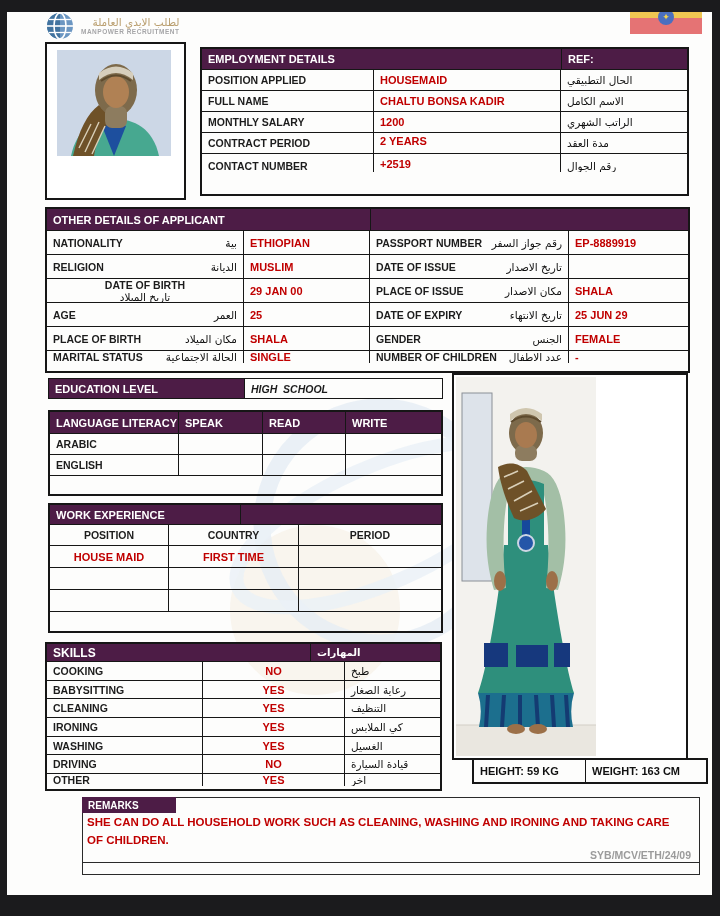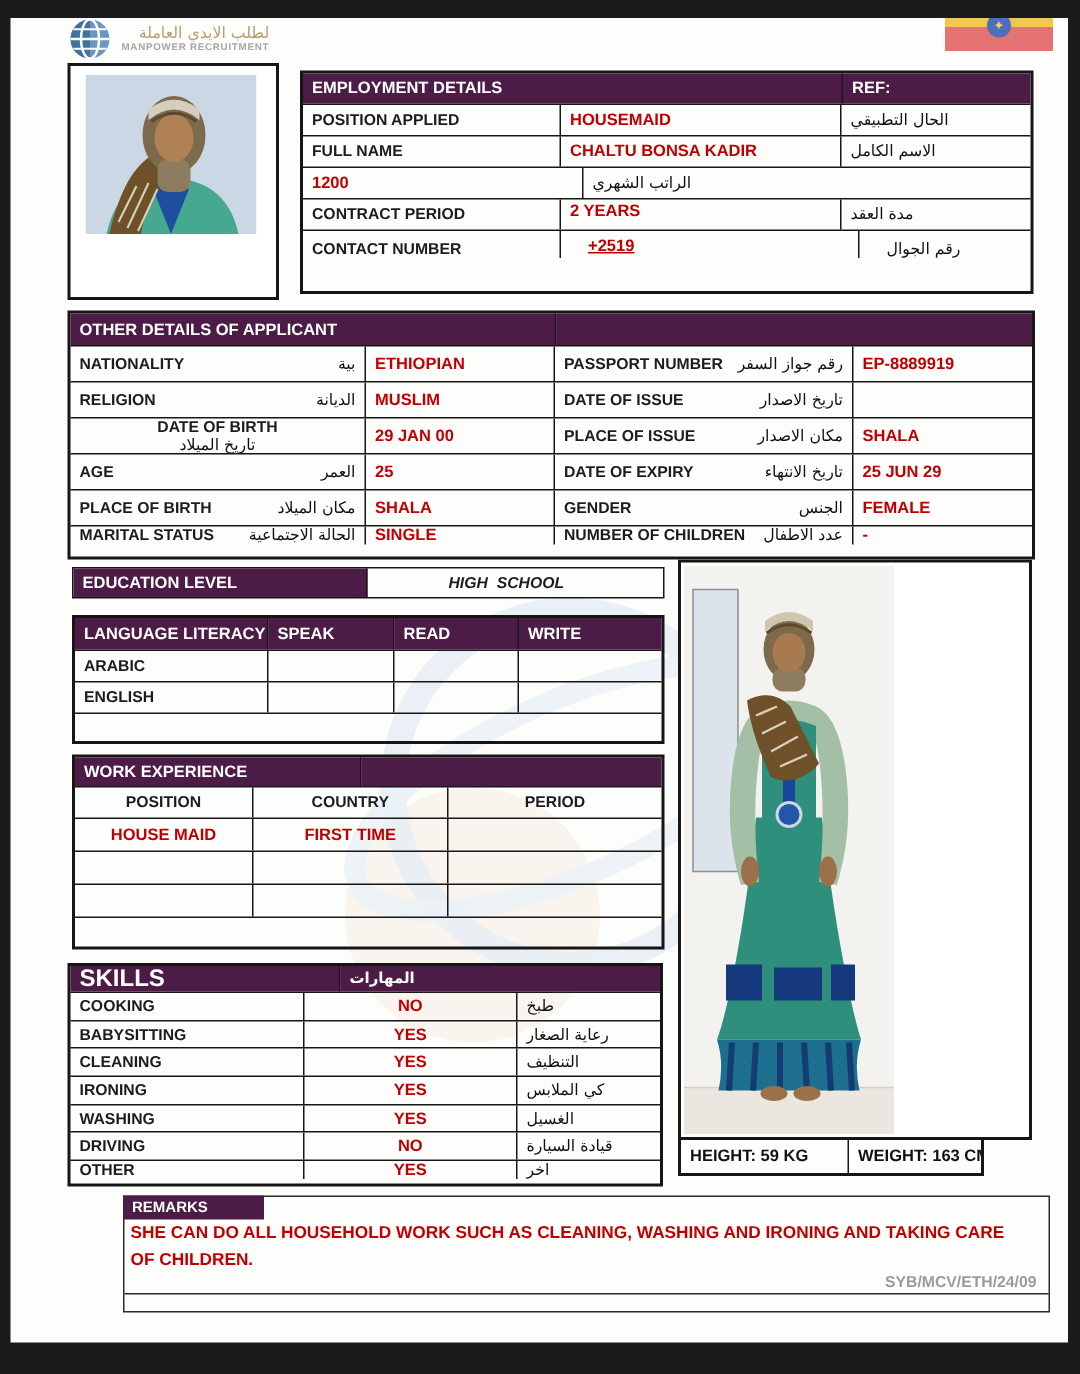--- a/index.html
+++ b/index.html
@@ -115,31 +115,32 @@
       <div class="cell lab" style="width:172px;">POSITION APPLIED</div>
       <div class="cell val" style="width:187px;">HOUSEMAID</div>
       <div class="cell ar rgt" style="flex:1;">الحال التطبيقي</div>
     </div>
     <div class="row" style="height:21px;">
       <div class="cell lab" style="width:172px;">FULL NAME</div>
       <div class="cell val" style="width:187px;">CHALTU BONSA KADIR</div>
       <div class="cell ar rgt" style="flex:1;">الاسم الكامل</div>
     </div>
     <div class="row" style="height:21px;">
+      <div class="cell lab" style="width:172px;">MONTHLY SALARY</div>
       <div class="cell val" style="width:187px;">1200</div>
       <div class="cell ar rgt" style="flex:1;">الراتب الشهري</div>
     </div>
     <div class="row" style="height:21px;">
       <div class="cell lab" style="width:172px;">CONTRACT PERIOD</div>
       <div class="cell val" style="width:187px;align-items:flex-start;padding-top:2px;">2 YEARS</div>
       <div class="cell ar rgt" style="flex:1;">مدة العقد</div>
     </div>
-    <div class="row" style="flex:1;gap:12px;">
+    <div class="row" style="flex:1;">
       <div class="cell lab" style="width:172px;align-items:flex-start;padding-top:6px;">CONTACT NUMBER</div>
-      <div class="cell val" style="width:187px;align-items:flex-start;padding-top:4px;text-decoration:underline;">+2519</div>
+      <div class="cell val" style="width:187px;align-items:flex-start;padding-top:4px;">+2519</div>
       <div class="cell ar rgt" style="flex:1;align-items:flex-start;padding-top:6px;">رقم الجوال</div>
     </div>
   </div>
 
   <div class="tbl" style="left:45px;top:207px;width:645px;height:166px;">
     <div class="row" style="height:22px;">
       <div class="cell purple hdrcell" style="width:324px;">OTHER DETAILS OF APPLICANT</div>
       <div class="cell purple" style="flex:1;"></div>
     </div>
     <div class="row" style="height:24px;">
@@ -210,21 +211,21 @@
       <div class="cell val" style="width:126px;">SINGLE</div>
       <div class="cell split" style="width:199px;">
           <span class="lab">NUMBER OF CHILDREN</span>
           <span class="ar">عدد الاطفال</span>
         </div>
       <div class="cell val" style="flex:1;">-</div>
     </div>
   </div>
 
   <div class="tbl" style="left:48px;top:378px;width:395px;height:21px;border-width:1.5px;">
-    <div class="row" style="height:100%;gap:48px;">
+    <div class="row" style="height:100%;">
       <div class="cell purple hdrcell" style="width:196px;">EDUCATION LEVEL</div>
       <div class="cell lab" style="flex:1;white-space:pre;font-weight:600;font-style:italic;">HIGH  SCHOOL</div>
     </div>
   </div>
 
   <div class="tbl" style="left:48px;top:410px;width:395px;height:86px;">
     <div class="row" style="height:22px;">
       <div class="cell purple hdrcell" style="width:129px;">LANGUAGE LITERACY</div>
       <div class="cell purple hdrcell" style="width:84px;">SPEAK</div>
       <div class="cell purple hdrcell" style="width:83px;">READ</div>
@@ -277,21 +278,21 @@
     </div>
     <div class="row" style="flex:1;">
       <div class="cell" style="width:119px;"></div>
       <div class="cell" style="width:130px;"></div>
       <div class="cell" style="flex:1;"></div>
     </div>
   </div>
 
   <div class="tbl" style="left:45px;top:642px;width:397px;height:149px;">
     <div class="row" style="height:18px;">
-      <div class="cell purple hdrcell" style="width:180px;font-size:16px;">SKILLS</div>
+      <div class="cell purple hdrcell" style="width:264px;font-size:12px;">SKILLS</div>
       <div class="cell purple hdrcell rgt ar" style="flex:1;color:#fff;font-size:10px;">المهارات</div>
     </div>
     <div class="row" style="height:18.7px;">
       <div class="cell lab" style="width:156px;">COOKING</div>
       <div class="cell val ctr" style="width:142px;">NO</div>
       <div class="cell ar rgt" style="flex:1;">طبخ</div>
     </div>
     <div class="row" style="height:18.7px;">
       <div class="cell lab" style="width:156px;">BABYSITTING</div>
       <div class="cell val ctr" style="width:142px;">YES</div>
@@ -350,21 +351,21 @@
       <ellipse cx="70" cy="56" rx="17" ry="21" fill="#7d6a4b"></ellipse>
       <rect x="59" y="68" width="22" height="16" rx="7" fill="#8d7c5f"></rect>
       <ellipse cx="70" cy="58" rx="11" ry="13" fill="#a97a50"></ellipse>
       <path d="M54,44 Q70,30 86,44 L86,37 Q70,25 54,37 Z" fill="#cfc6ae"></path>
       <path d="M55,45 Q70,34 85,45" stroke="#5d4a2d" stroke-width="2" fill="none"></path>
       <ellipse cx="60" cy="352" rx="9" ry="5" fill="#9c7048"></ellipse>
       <ellipse cx="82" cy="352" rx="9" ry="5" fill="#9c7048"></ellipse>
     </svg>
   </div>
 
-  <div class="tbl hw" style="left:452px;top:758px;width:204px;height:26px;">
+  <div class="tbl hw" style="left:472px;top:758px;width:236px;height:26px;">
     <div class="row" style="height:100%;">
       <div class="cell" style="width:112px;">HEIGHT: 59 KG</div>
       <div class="cell" style="flex:1;">WEIGHT: 163 CM</div>
     </div>
   </div>
 
   <div class="abs remarks-box">
     <div class="purple remarks-label">REMARKS</div>
     <div class="remarks-text">SHE CAN DO ALL HOUSEHOLD WORK SUCH AS CLEANING, WASHING AND IRONING AND TAKING CARE OF CHILDREN.</div>
     <div class="remarks-strip"></div>

